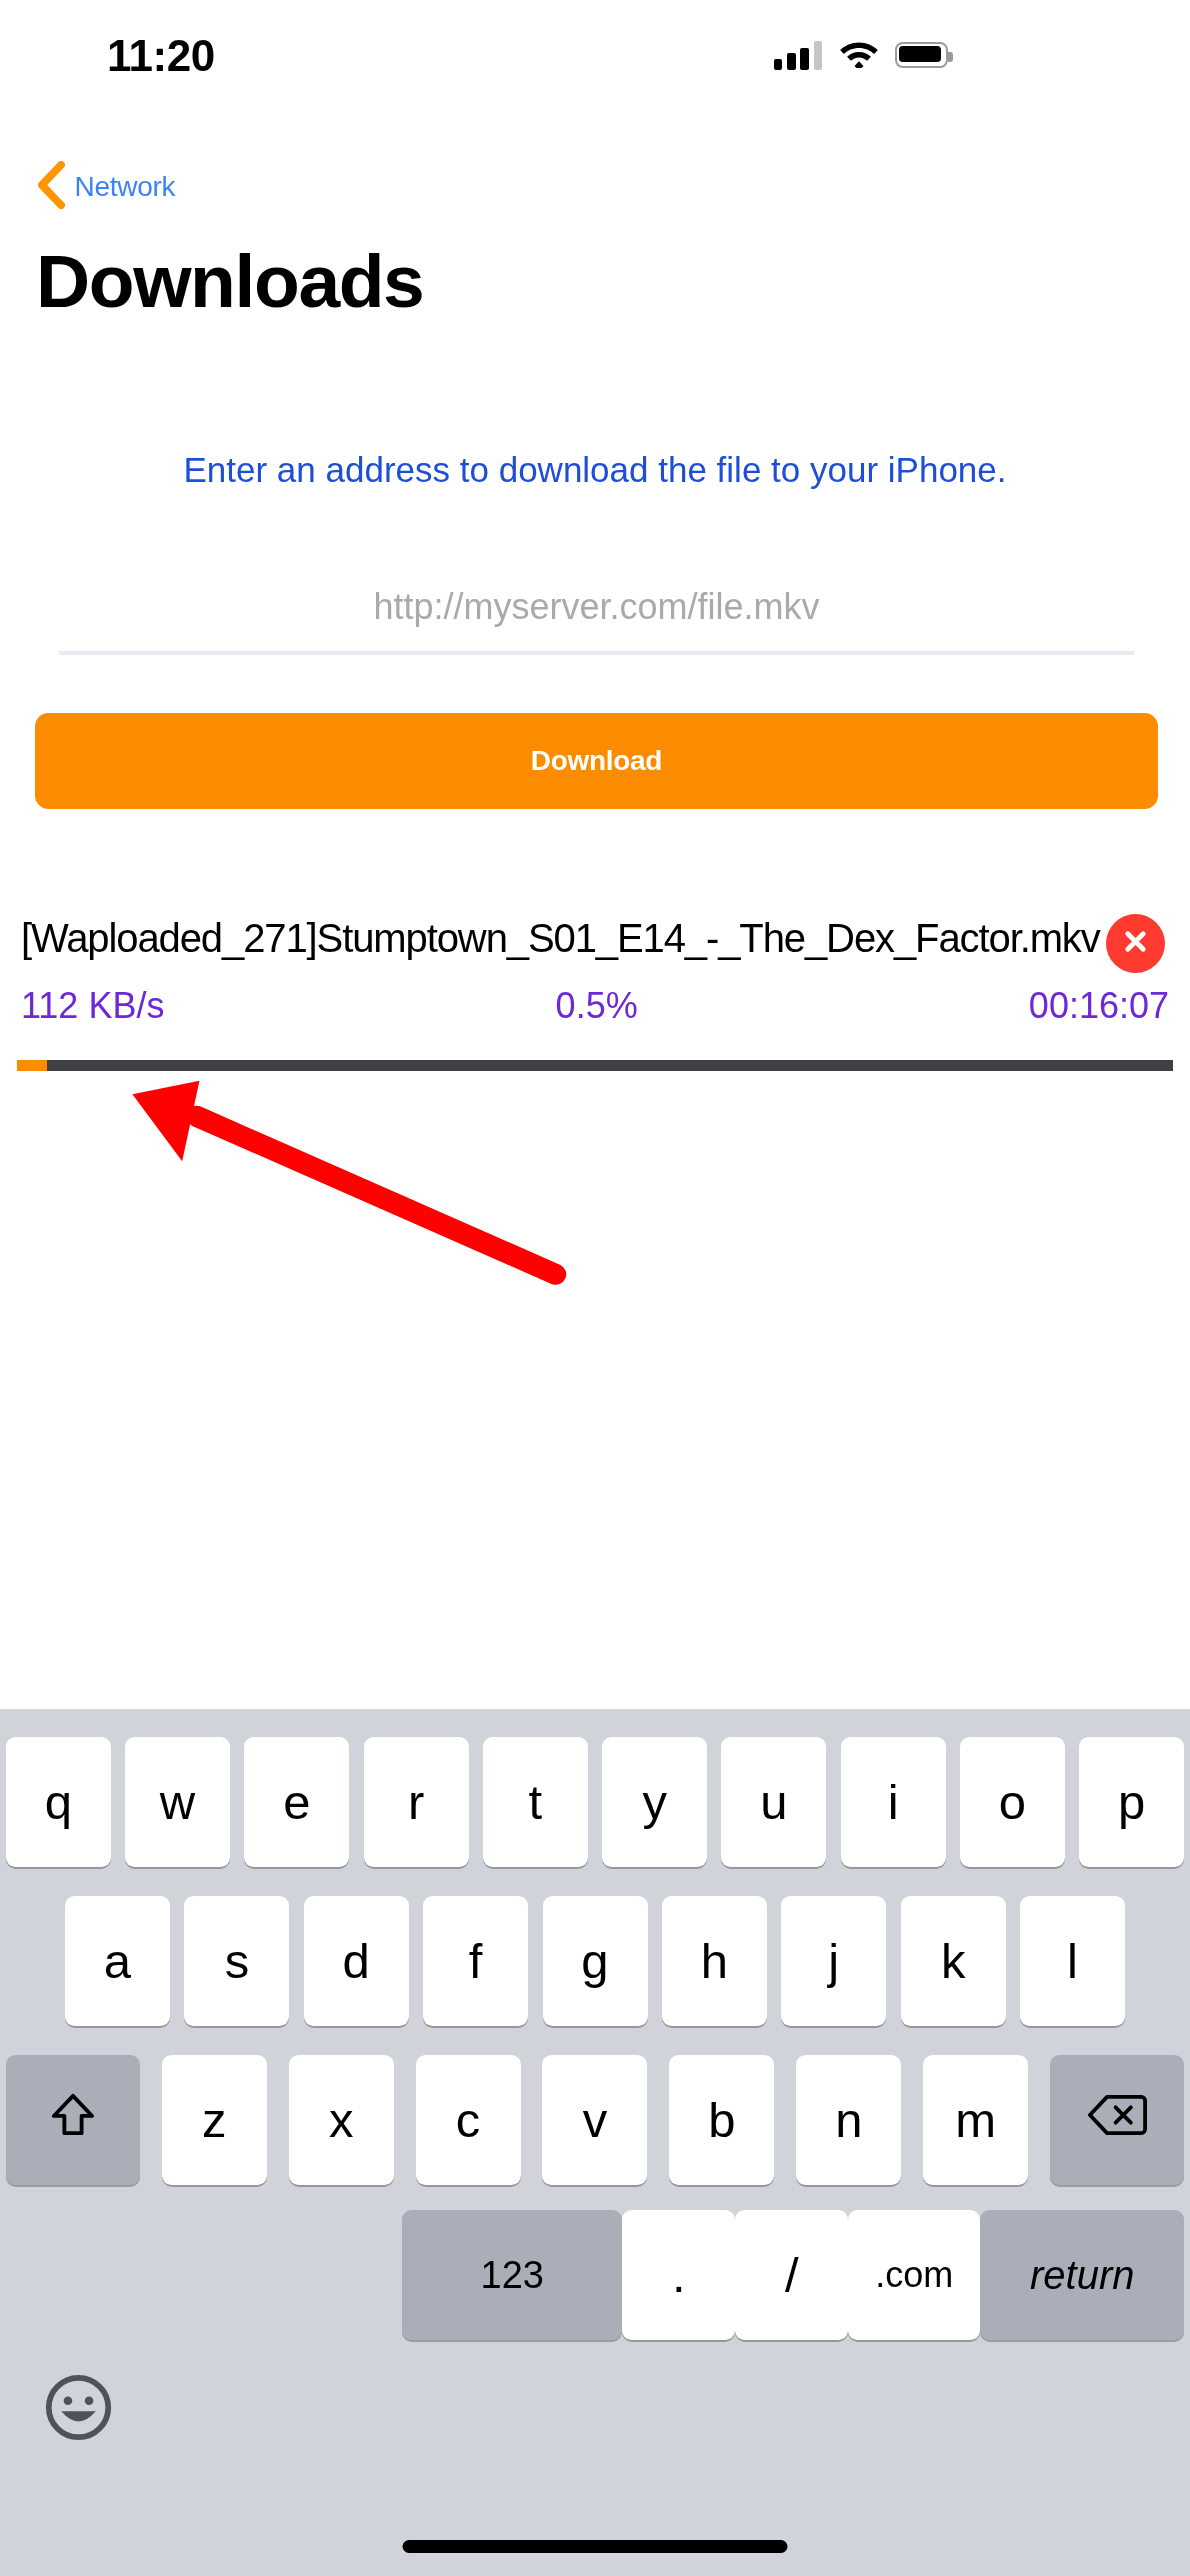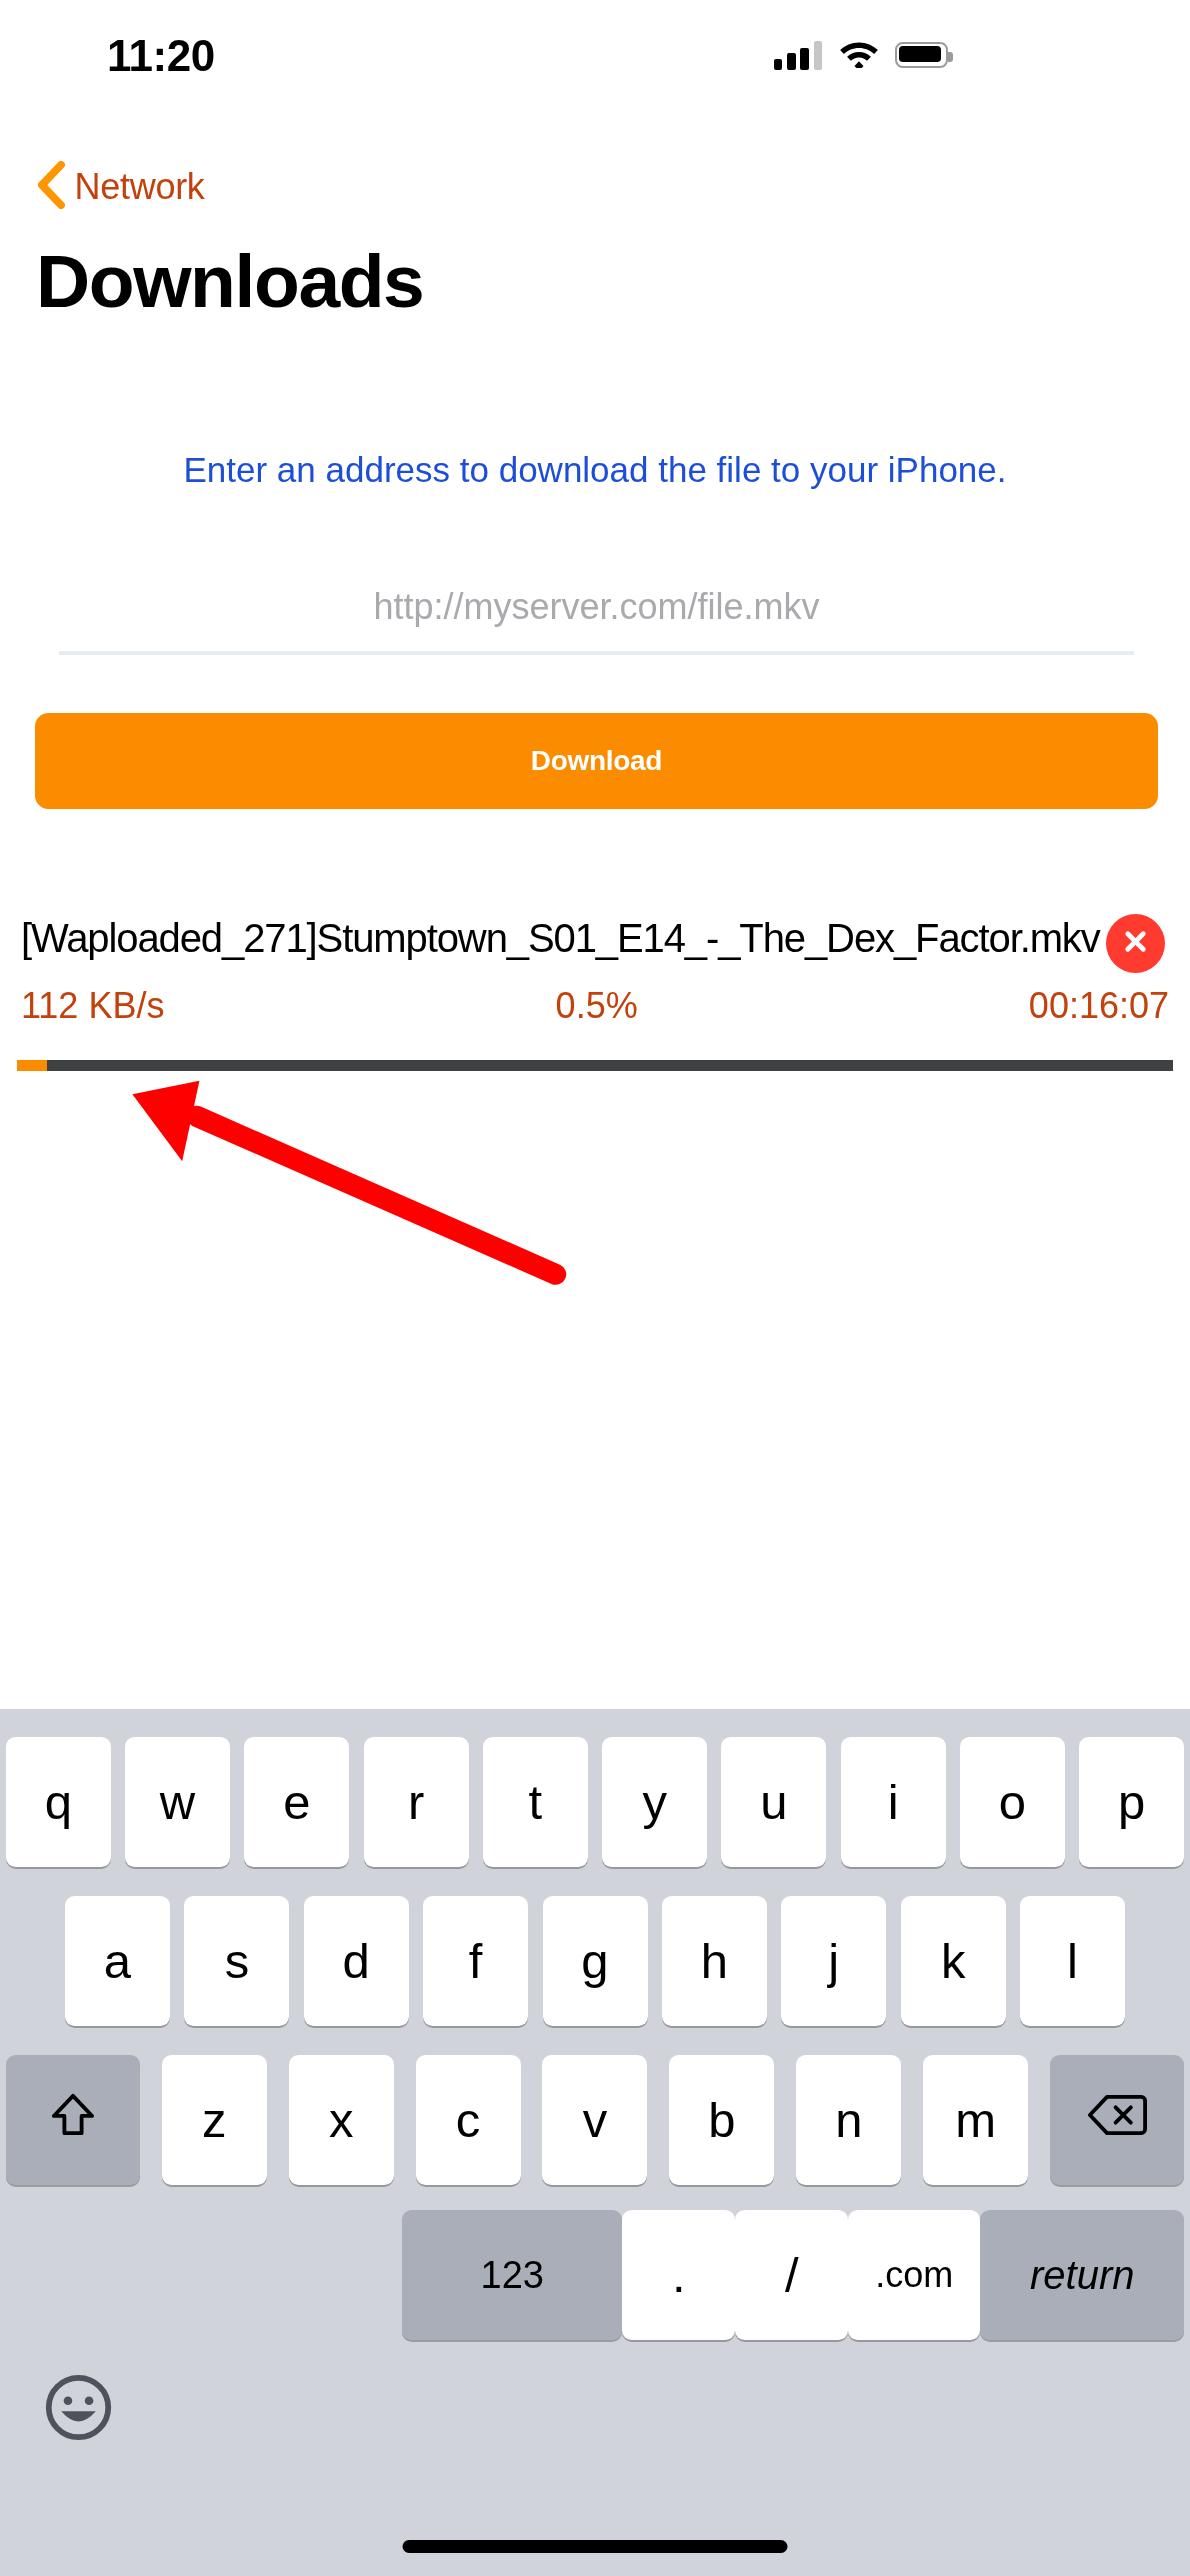--- a/index.html
+++ b/index.html
@@ -53,21 +53,21 @@
   }
 
   
   #nav-back {
     position:absolute; left:36px; top:161px;
     display:flex; align-items:center; gap:9.6px;
     cursor:pointer;
   }
   #nav-back .chev { display:block; }
   #nav-back-label {
-    font-size:36px; color:#c2410c; letter-spacing:-0.3px;
+    font-size:28px; color:#3b82f6; letter-spacing:-0.3px;
   }
 
   
   #page-title {
     position:absolute; left:36px; top:238px;
     font-size:75px; font-weight:bold; color:#000000;
     letter-spacing:-1.4px;
   }
 
   
@@ -121,21 +121,21 @@
     position:absolute; right:25px; top:12.5px;
     width:59px; height:59px; border-radius:50%;
     background:#FF3B30; border:none;
     display:flex; align-items:center; justify-content:center;
     cursor:pointer;
   }
   #download-stats {
     position:absolute; left:21px; top:84px;
     width:1148px;
     display:flex; justify-content:space-between; align-items:center;
-    font-size:36px; color:#c2410c;
+    font-size:36px; color:#6d28d9;
   }
   #progress-track {
     position:absolute; left:17px; top:159px;
     width:1156px; height:10.5px;
     background:#3e4044; border-radius:0;
   }
   #progress-fill {
     position:absolute; left:0; top:0;
     height:100%; background:#FB8C00;
   }

